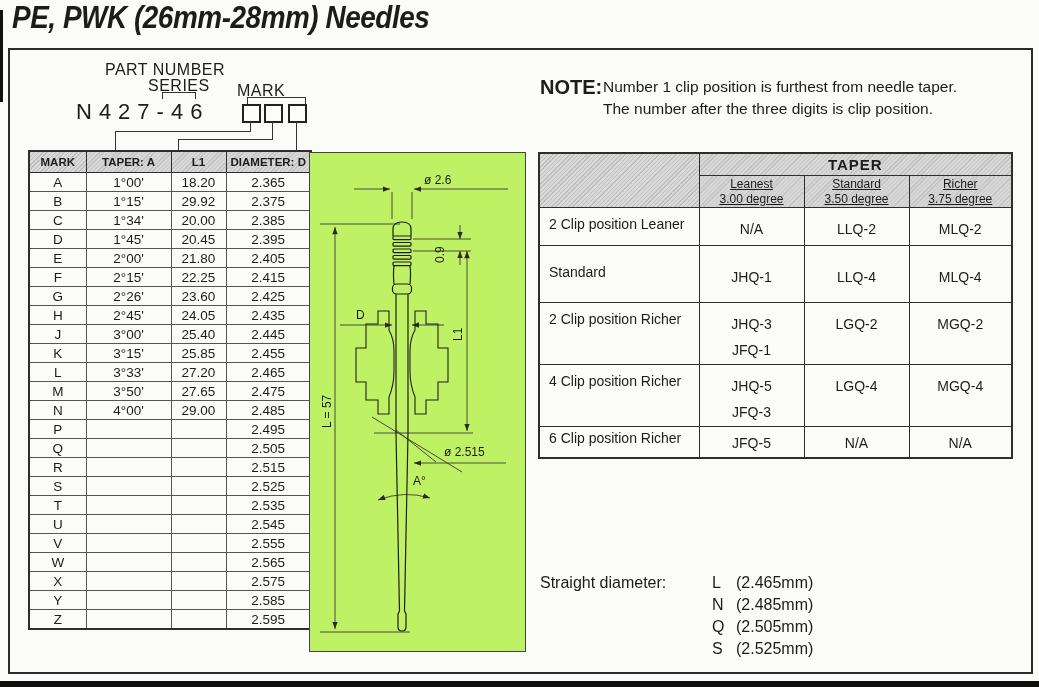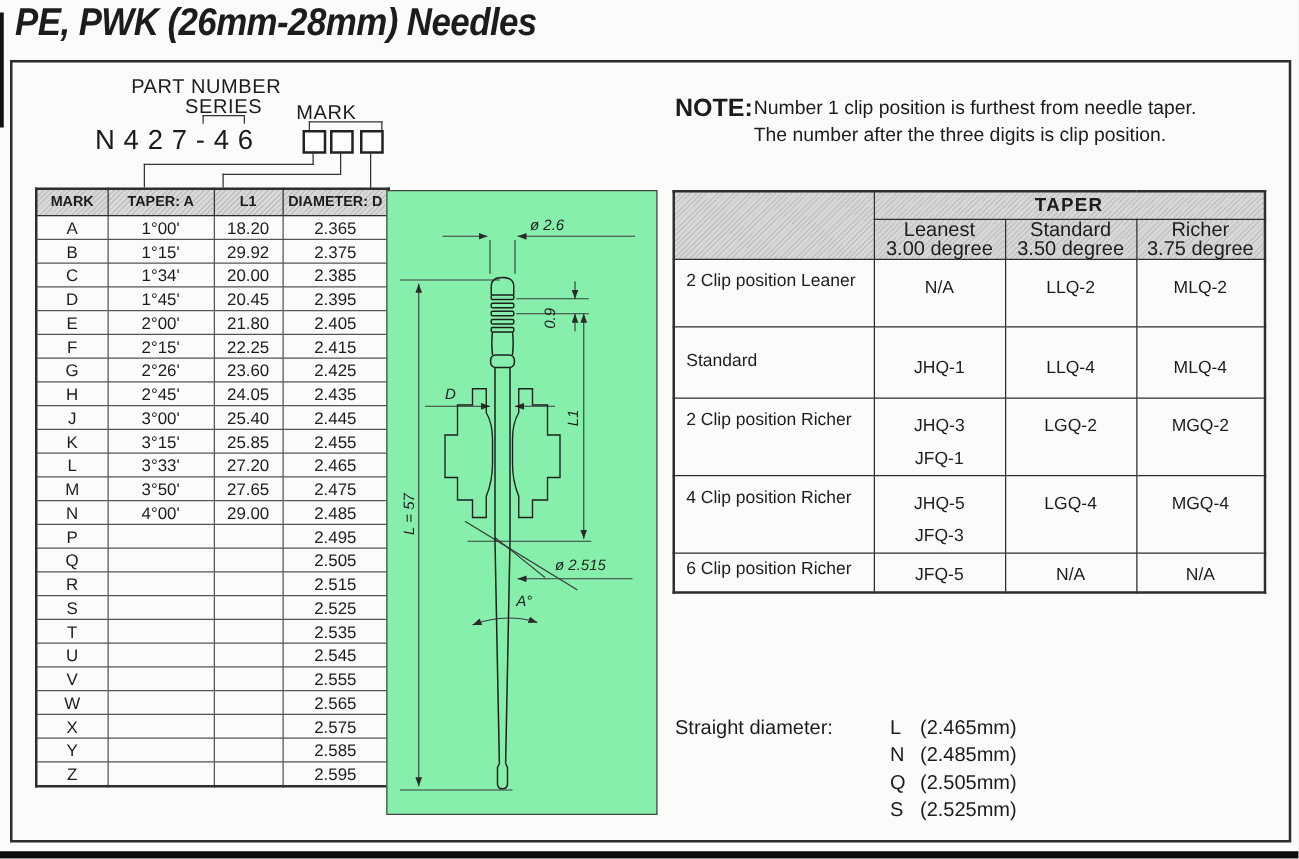--- a/index.html
+++ b/index.html
@@ -35,29 +35,29 @@
   #note-text{left:603px;top:76px;width:360px;font-size:15.5px;line-height:22px;}
   
   #spec-table{left:28px;top:150px;width:282px;border-collapse:collapse;table-layout:fixed;
     border:2px solid #2e2e2e;font-size:13.5px;}
   #spec-table th{
     height:20px;font-size:11.5px;font-weight:bold;border:1px solid #2e2e2e;
     background:repeating-linear-gradient(135deg,#bfbfbf 0 1px,#d9d9d9 1px 3px);
     padding:0;}
   #spec-table td{height:18px;border:1px solid #555;text-align:center;padding:0;}
   
-  #drawing-box{left:309px;top:152px;width:215px;height:498px;border:1px solid #444;background:#86efac;font-style:italic;}
+  #drawing-box{left:309px;top:152px;width:215px;height:498px;border:1px solid #444;background:#bef264;}
   #drawing-box svg text{font-family:"Liberation Sans",sans-serif;font-size:12px;fill:#1c1c1c;}
   
   #taper-table{left:538px;top:152px;width:473px;border-collapse:collapse;table-layout:fixed;
     border:2px solid #2e2e2e;font-size:14px;}
   #taper-table th{border:1px solid #2e2e2e;padding:0;font-weight:normal;
     background:repeating-linear-gradient(135deg,#bfbfbf 0 1px,#d9d9d9 1px 3px);}
   #taper-table th.tt-title{font-size:15px;font-weight:bold;height:21px;letter-spacing:1px;}
-  #taper-table th.tt-sub{font-size:16px;height:31px;line-height:15px;}
+  #taper-table th.tt-sub{font-size:12px;height:31px;line-height:15px;text-decoration:underline;}
   #taper-table td{border:1px solid #2e2e2e;vertical-align:top;white-space:pre-line;line-height:26px;}
   #taper-table td.lbl{text-align:left;padding-left:9px;}
   #taper-table td.val{text-align:center;}
   
   #sd-label{left:540px;top:574px;font-size:16px;}
   #sd-list{left:712px;top:572px;font-size:16px;line-height:22px;}
   .sd-mark{display:inline-block;width:24px;}
 </style>
 </head>
 <body>
@@ -345,21 +345,21 @@
       <tr>
           <th class="tt-sub" style="white-space: pre-line;">Leanest
 3.00 degree</th>
           <th class="tt-sub" style="white-space: pre-line;">Standard
 3.50 degree</th>
           <th class="tt-sub" style="white-space: pre-line;">Richer
 3.75 degree</th>
         </tr>
     </thead>
     <tbody>
-        <tr style="height: 54px;">
+        <tr style="height: 38px;">
           <td class="lbl" style="padding-top: 8px; line-height: 17px;">2 Clip position Leaner</td>
           <td class="val" style="padding-top: 8px; line-height: 26px;">N/A</td>
           <td class="val" style="padding-top: 8px; line-height: 26px;">LLQ-2</td>
           <td class="val" style="padding-top: 8px; line-height: 26px;">MLQ-2</td>
         </tr>
         <tr style="height: 57px;">
           <td class="lbl" style="padding-top: 18px; line-height: 17px;">Standard</td>
           <td class="val" style="padding-top: 18px; line-height: 26px;">JHQ-1</td>
           <td class="val" style="padding-top: 18px; line-height: 26px;">LLQ-4</td>
           <td class="val" style="padding-top: 18px; line-height: 26px;">MLQ-4</td>

